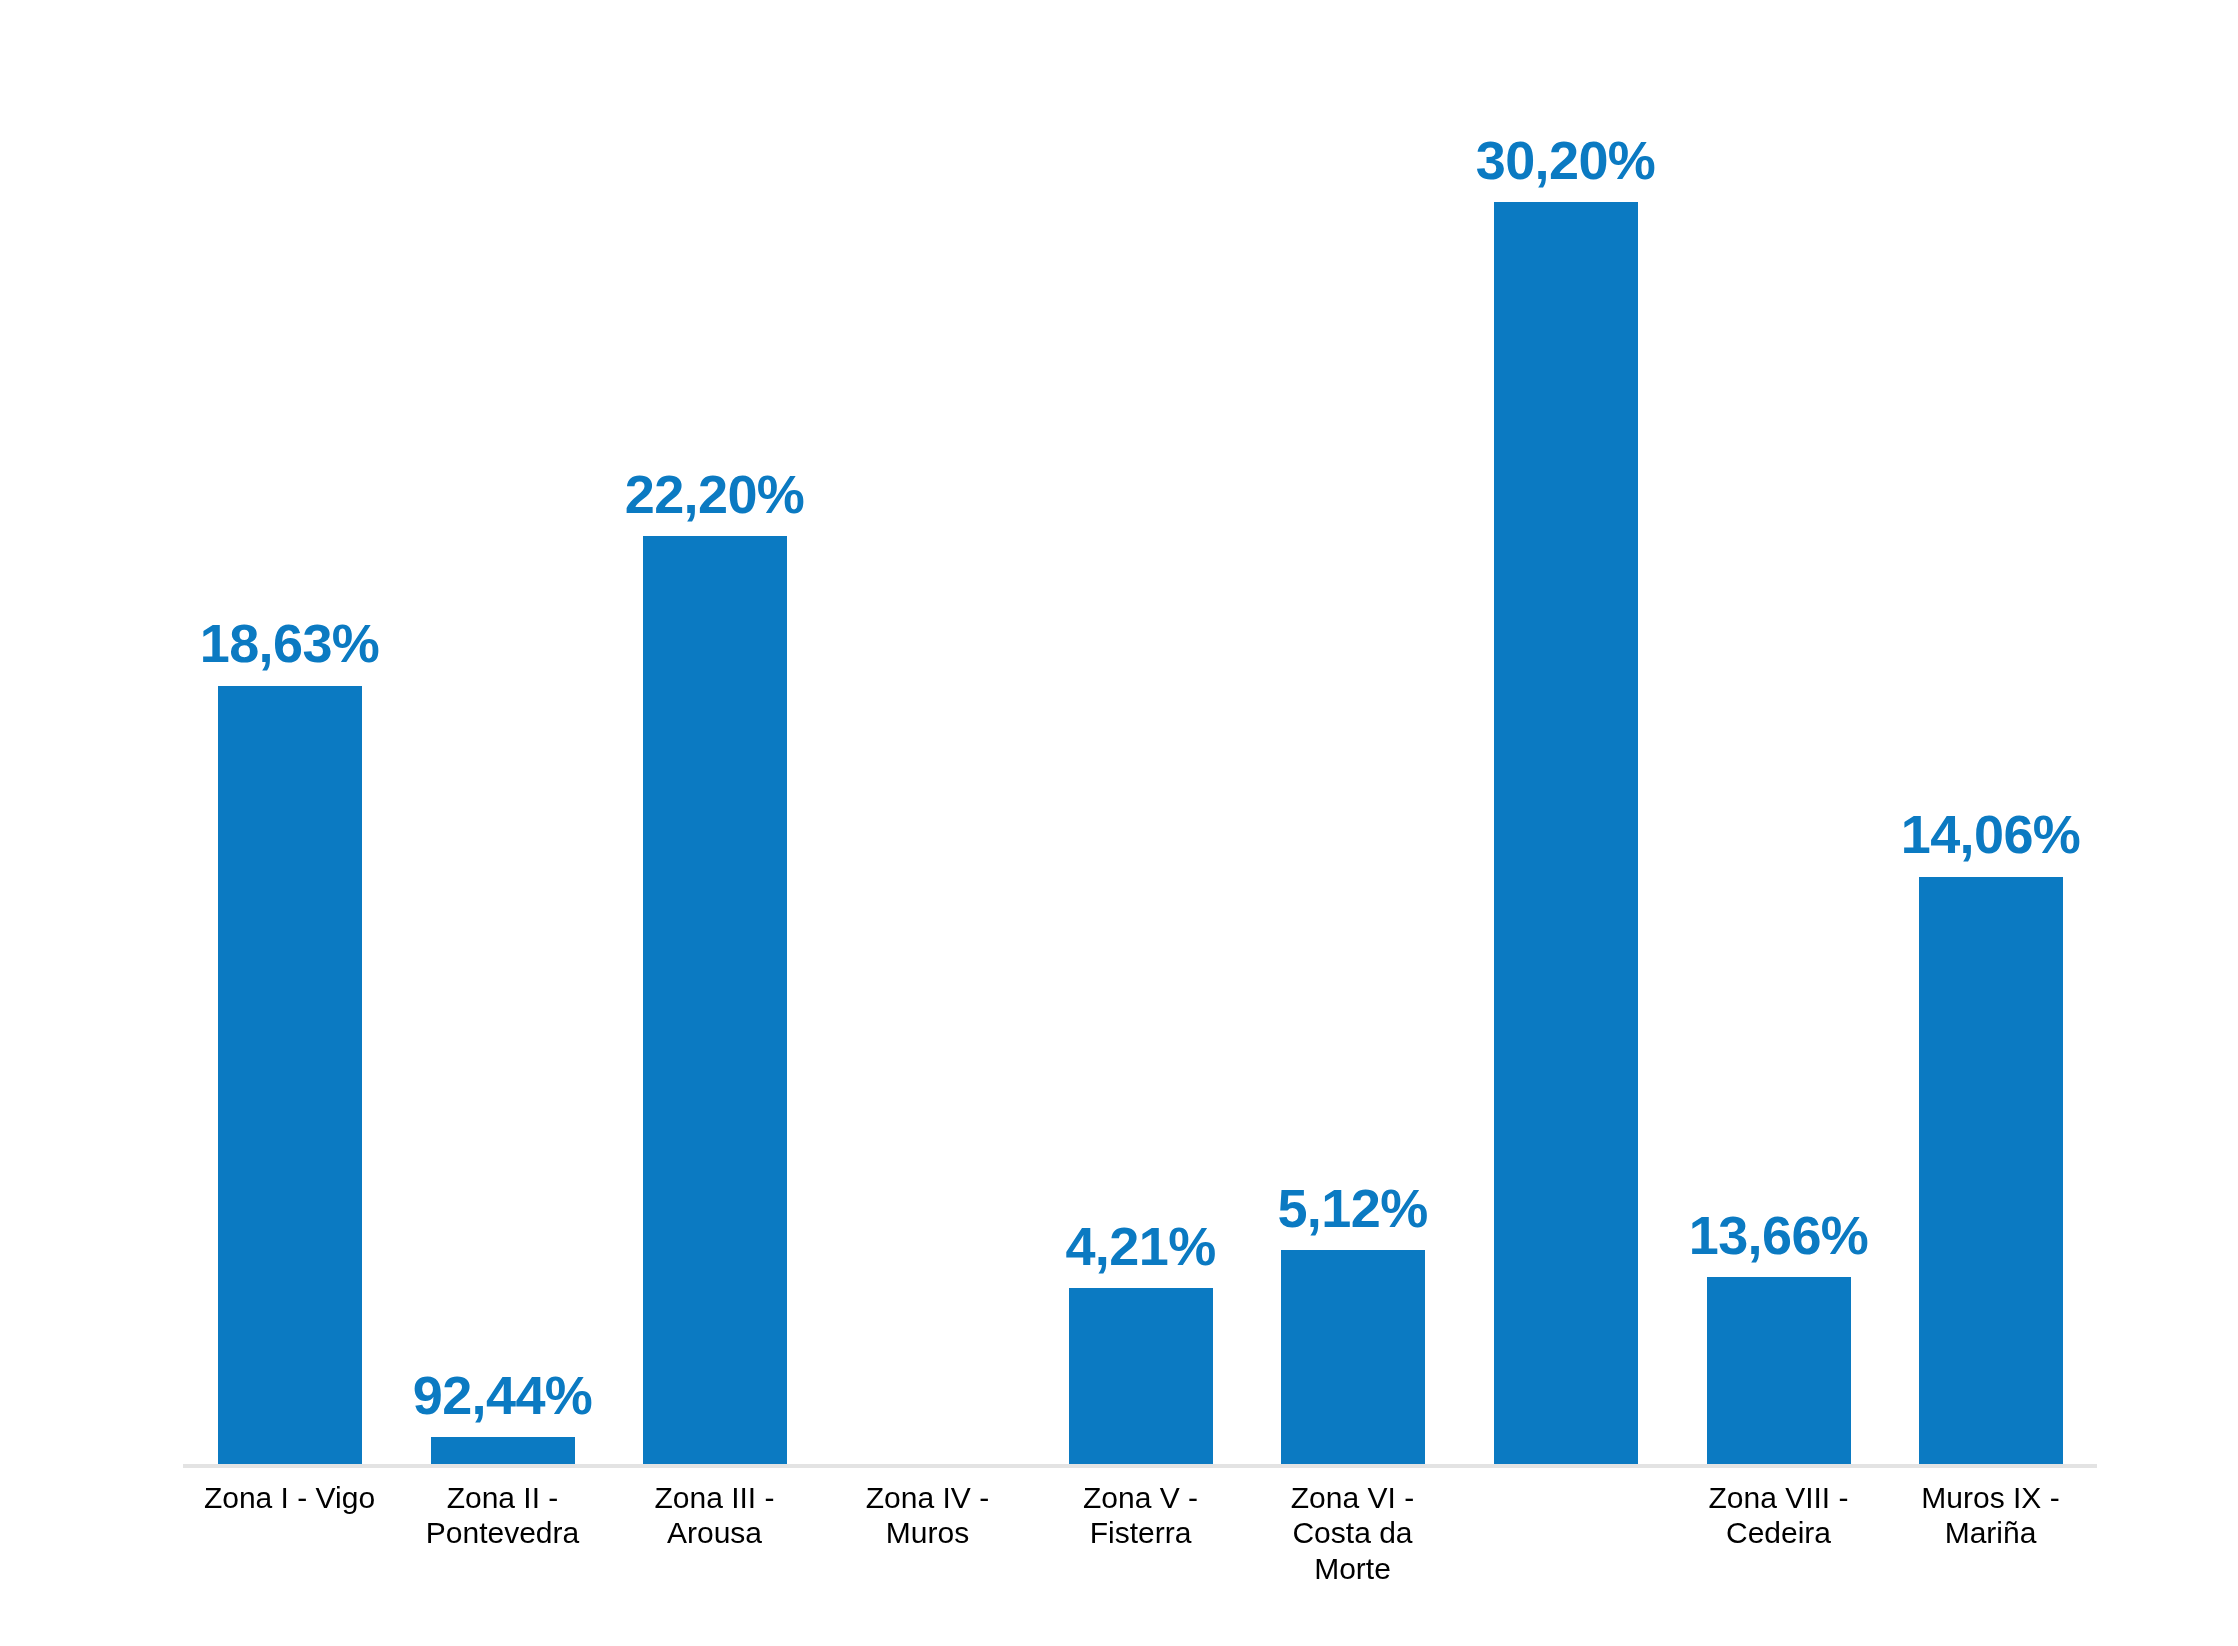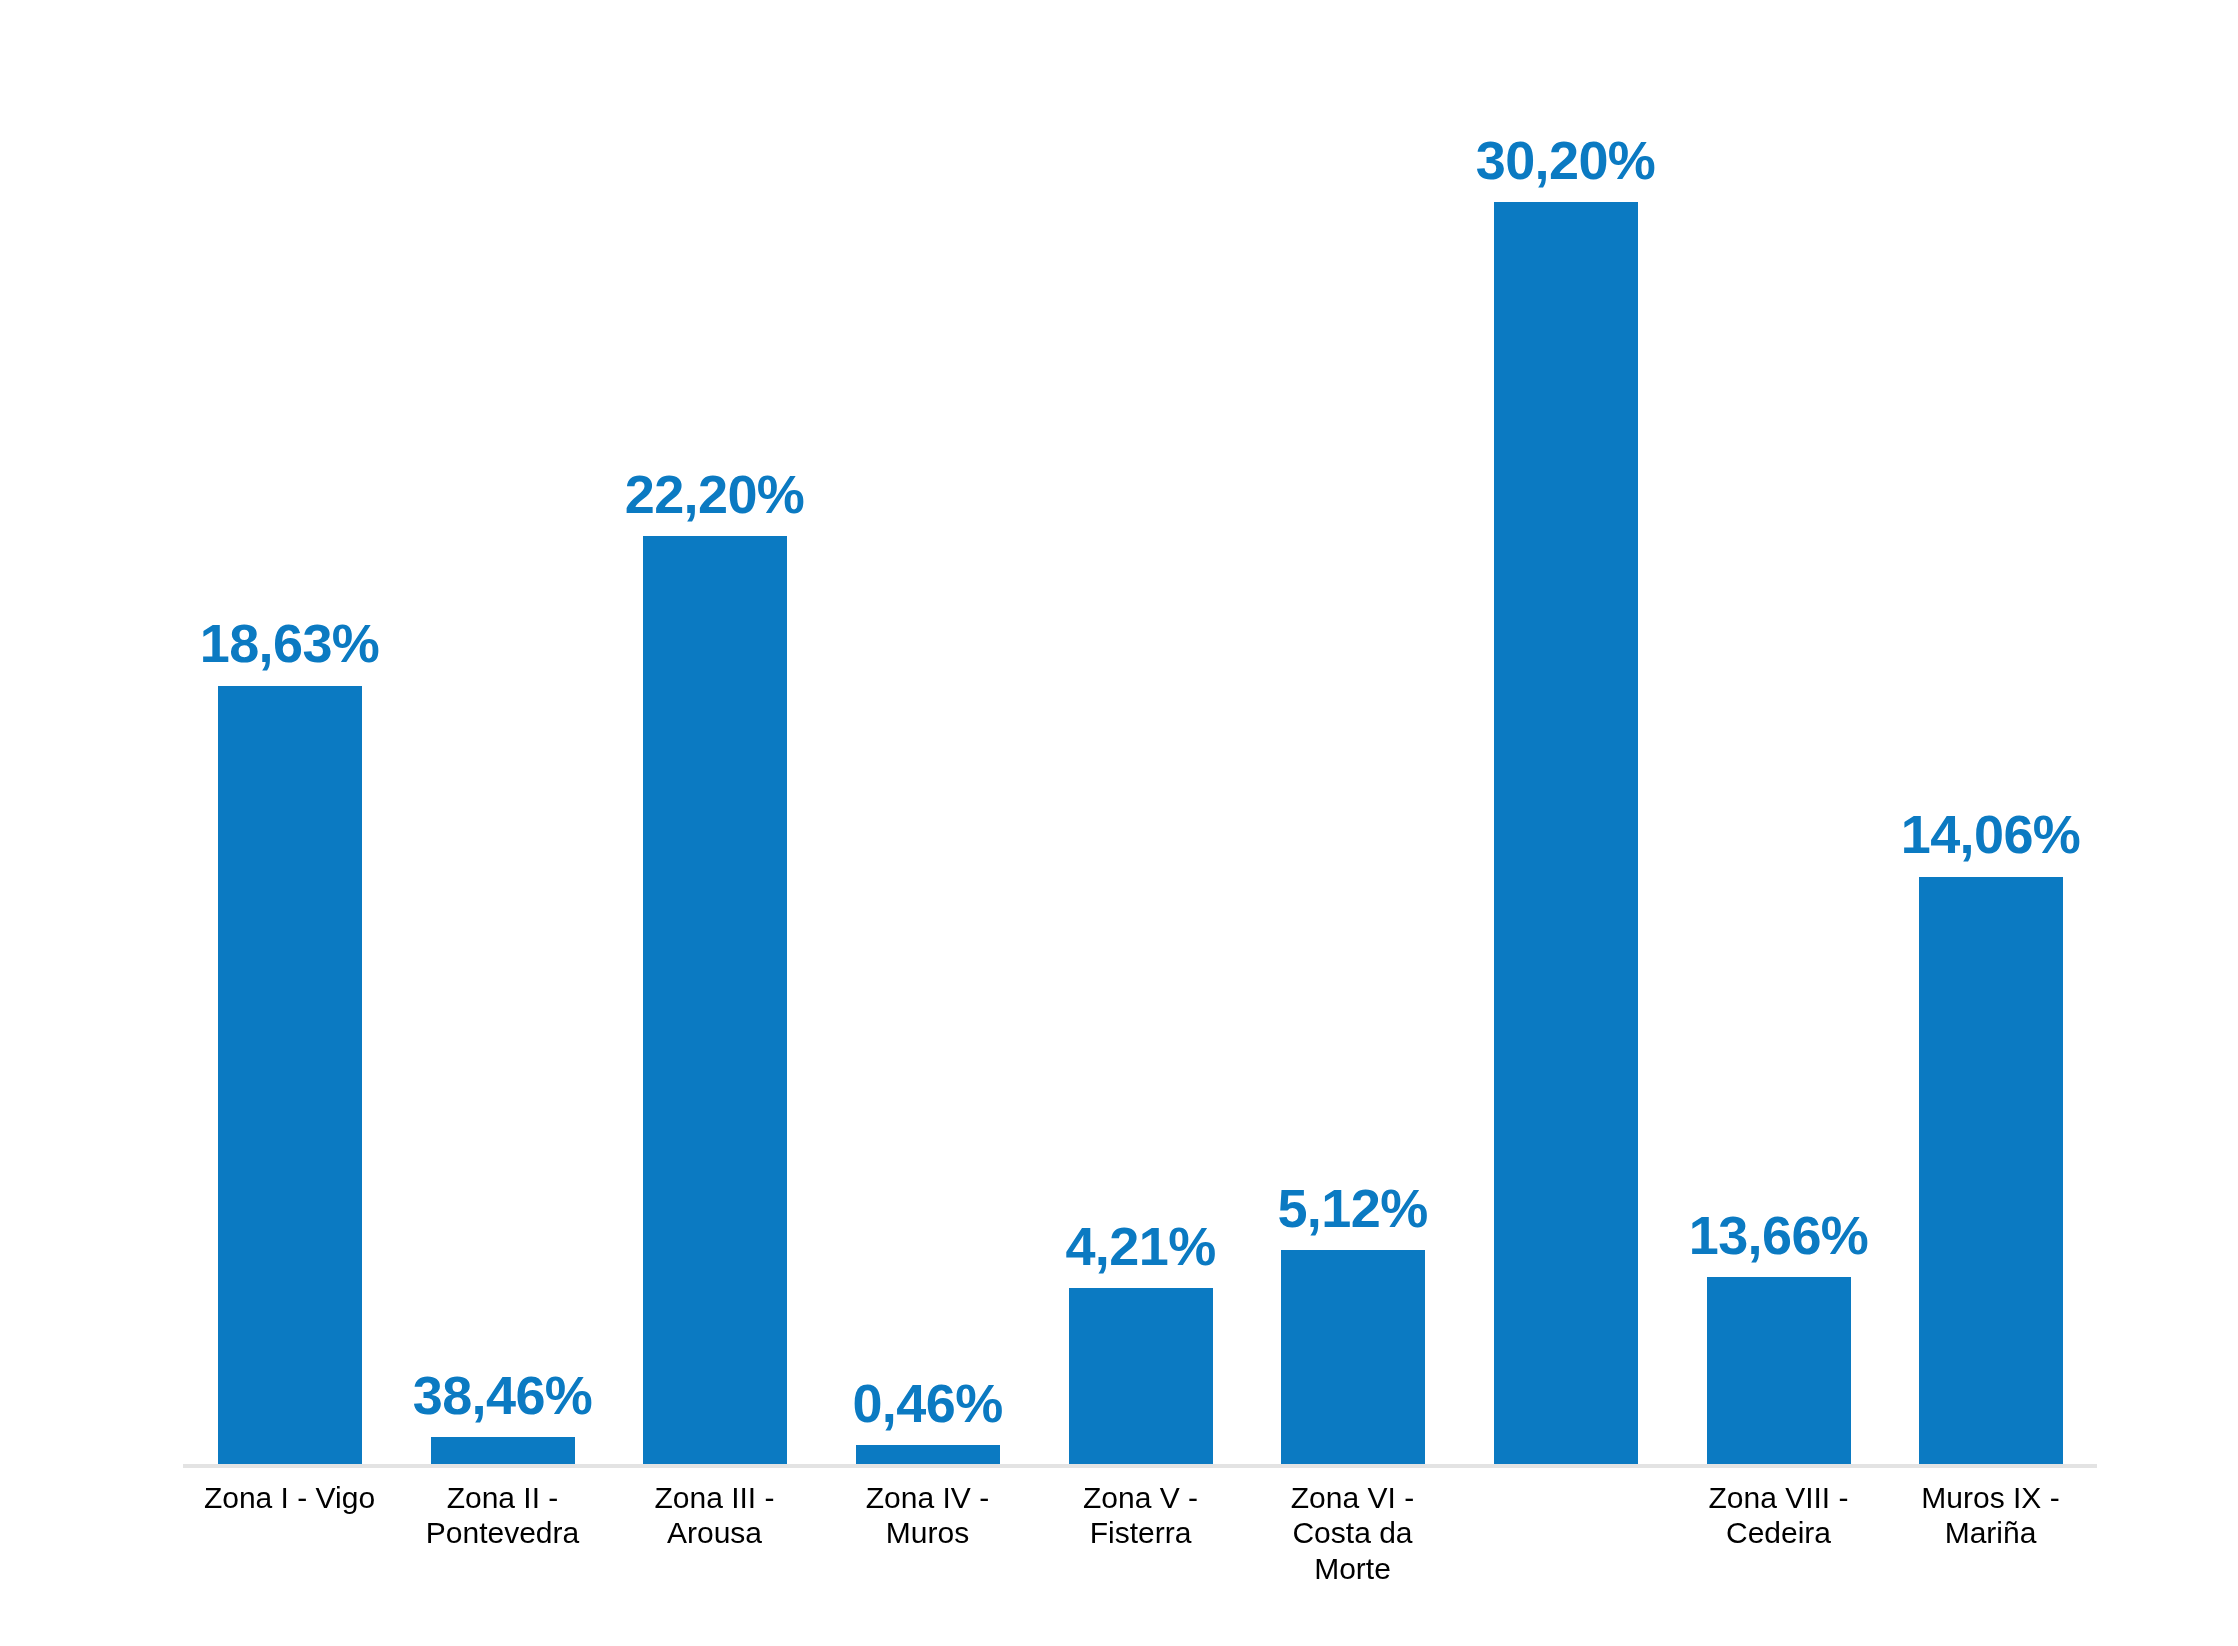--- a/index.html
+++ b/index.html
@@ -96,29 +96,25 @@
 
 <div id="chart-root">
 
   <div id="plot-area">
       <div class="bar-slot" style="left: 0px; width: 213px;">
         <div class="bar-rect" style="height: 778px; background: rgb(11, 122, 194);"></div>
         <div class="bar-value" style="bottom: 794px; color: rgb(11, 122, 194);">18,63%</div>
       </div>
       <div class="bar-slot" style="left: 213px; width: 213px;">
         <div class="bar-rect" style="height: 27px; background: rgb(11, 122, 194);"></div>
-        <div class="bar-value" style="bottom: 42px; color: rgb(11, 122, 194);">38,46%</div>
+        <div class="bar-value" style="bottom: 42px; color: rgb(11, 122, 194);">92,44%</div>
       </div>
       <div class="bar-slot" style="left: 425px; width: 213px;">
         <div class="bar-rect" style="height: 928px; background: rgb(11, 122, 194);"></div>
         <div class="bar-value" style="bottom: 943px; color: rgb(11, 122, 194);">22,20%</div>
-      </div>
-      <div class="bar-slot" style="left: 638px; width: 213px;">
-        <div class="bar-rect" style="height: 19px; background: rgb(11, 122, 194);"></div>
-        <div class="bar-value" style="bottom: 34px; color: rgb(11, 122, 194);">0,46%</div>
       </div>
       <div class="bar-slot" style="left: 851px; width: 213px;">
         <div class="bar-rect" style="height: 176px; background: rgb(11, 122, 194);"></div>
         <div class="bar-value" style="bottom: 191px; color: rgb(11, 122, 194);">4,21%</div>
       </div>
       <div class="bar-slot" style="left: 1063px; width: 213px;">
         <div class="bar-rect" style="height: 214px; background: rgb(11, 122, 194);"></div>
         <div class="bar-value" style="bottom: 229px; color: rgb(11, 122, 194);">5,12%</div>
       </div>
       <div class="bar-slot" style="left: 1276px; width: 213px;">

